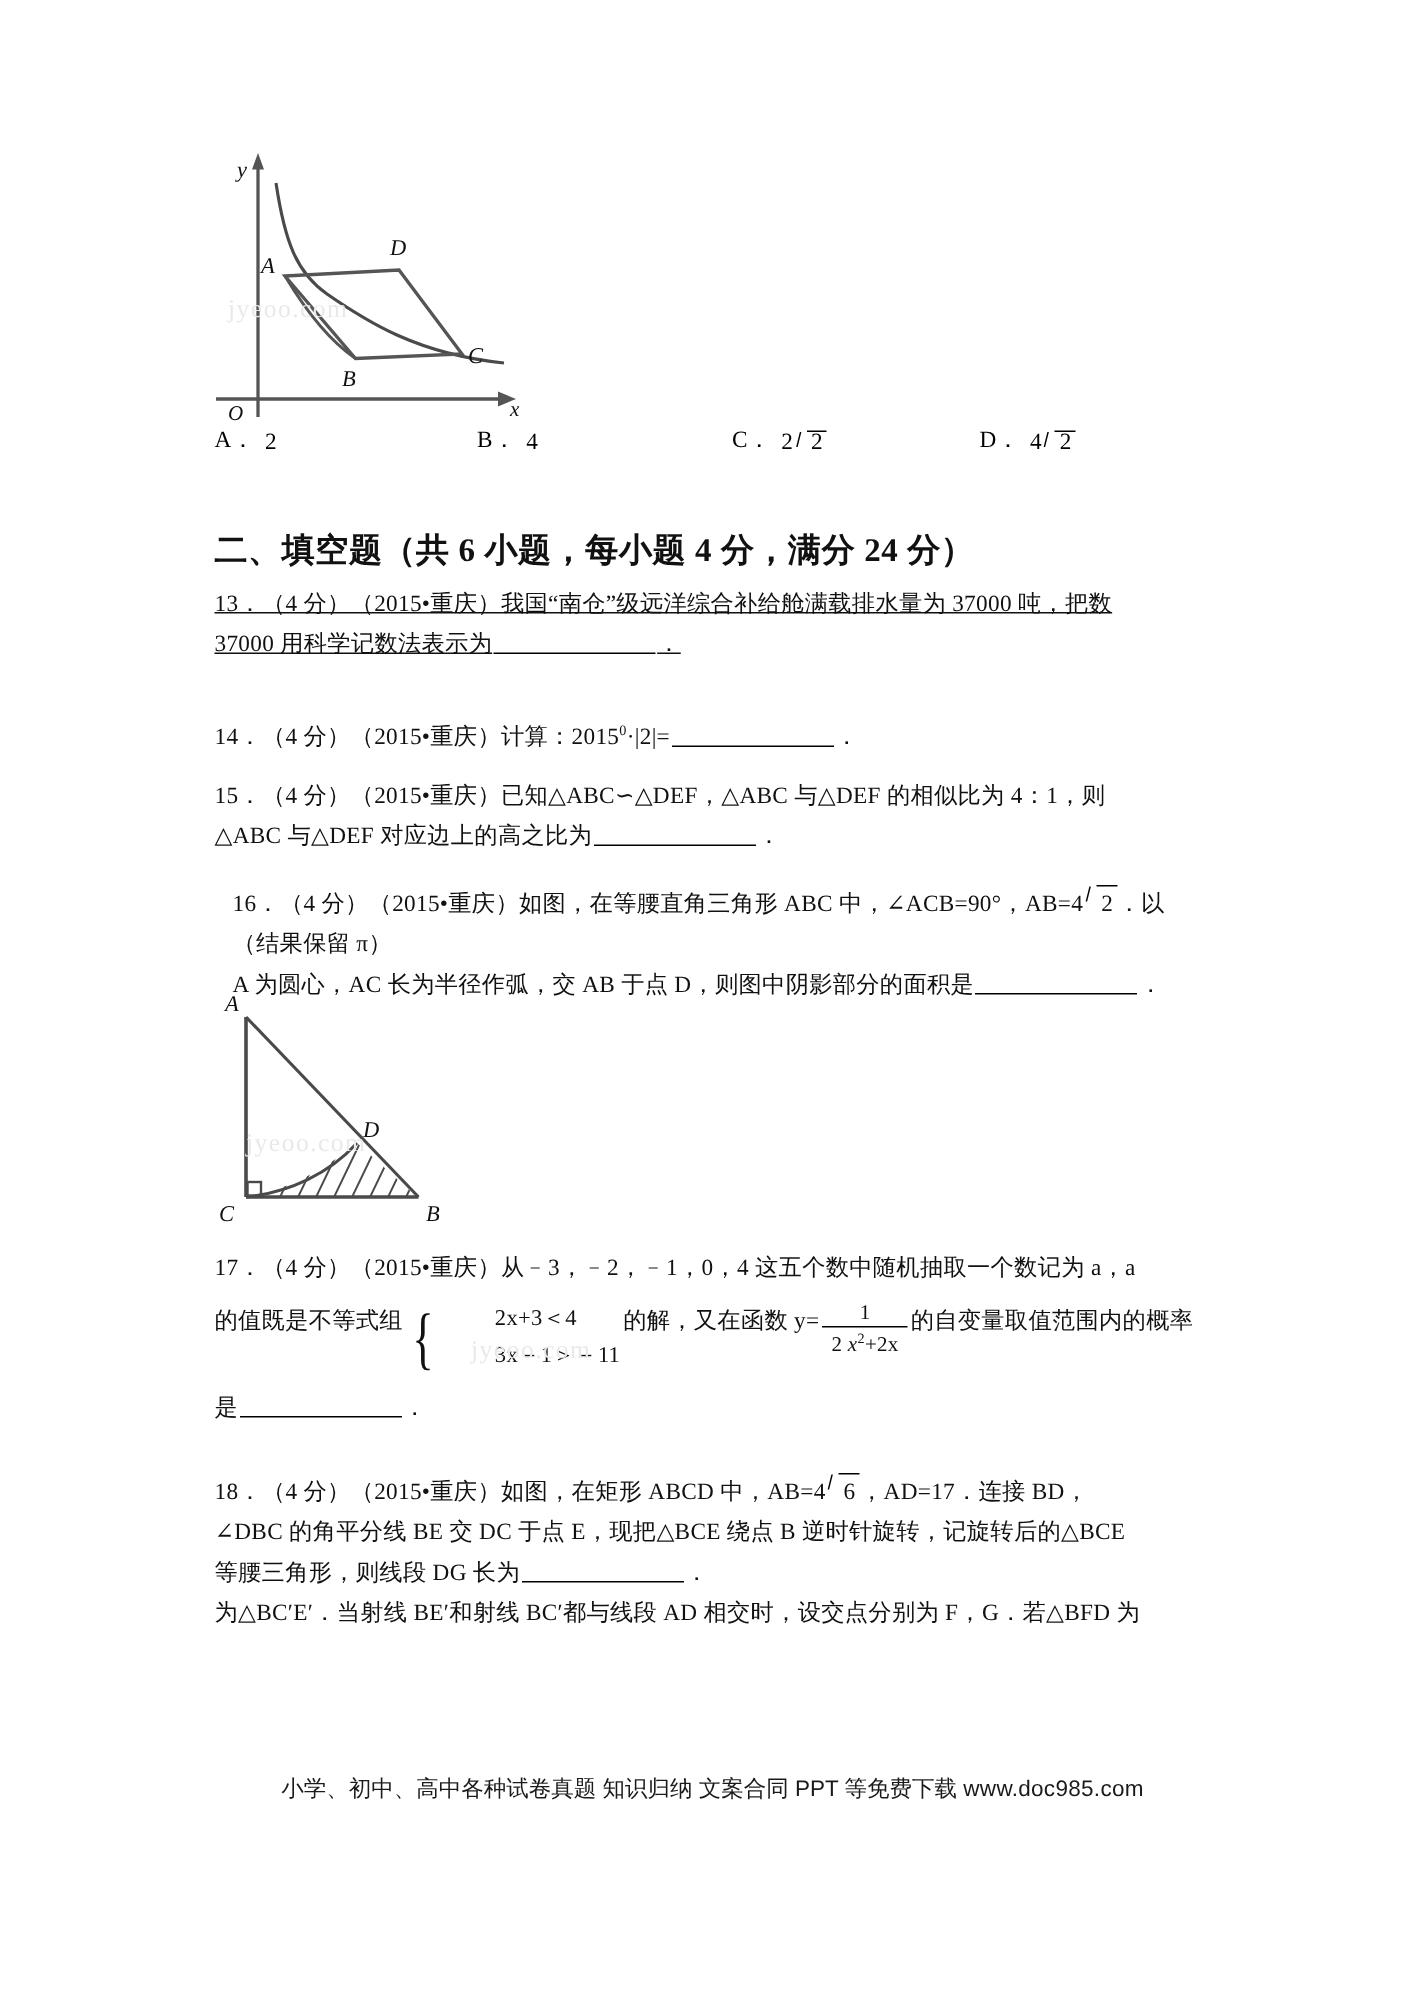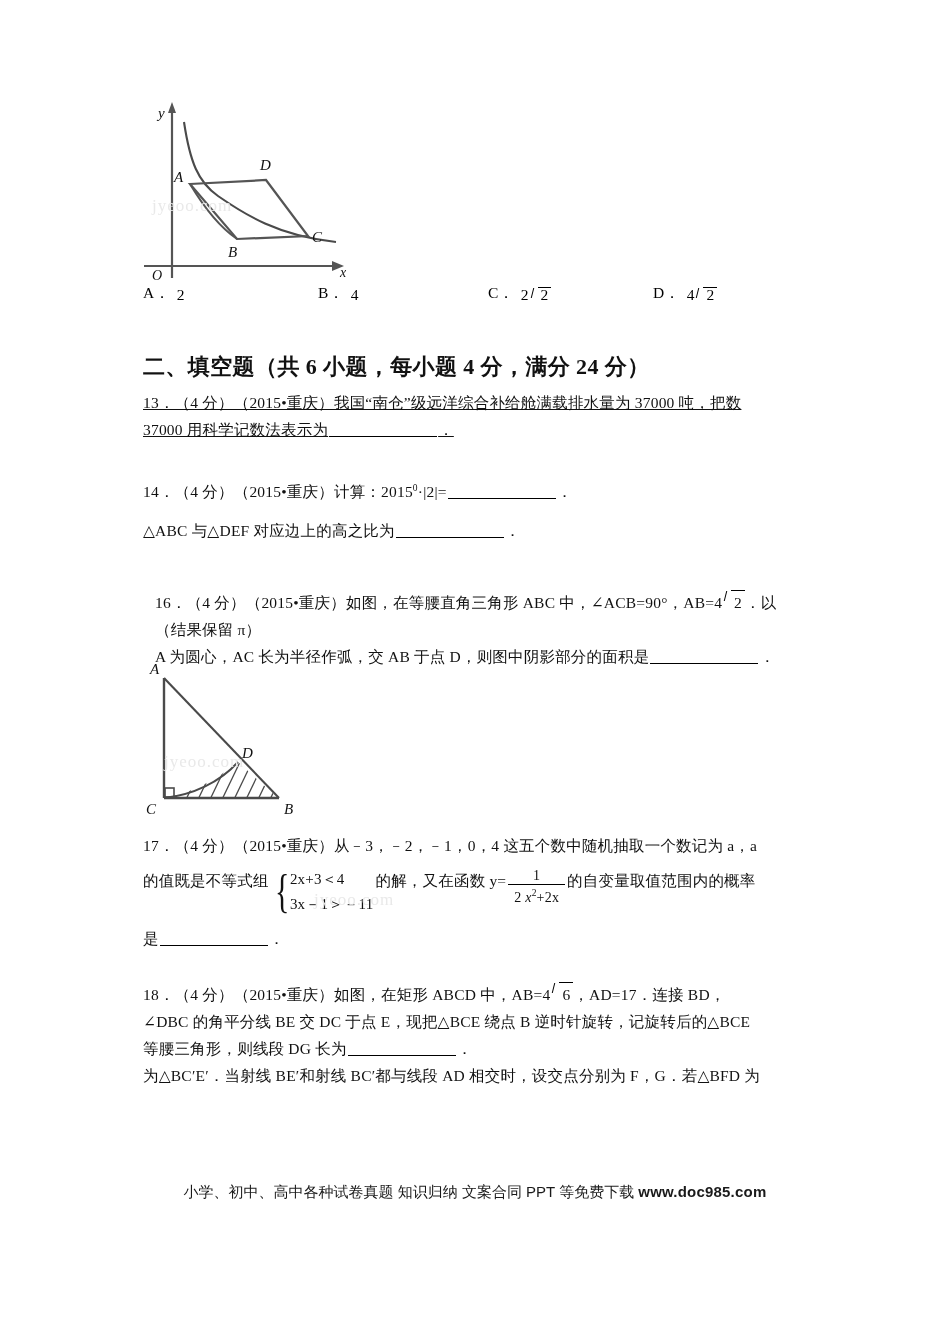--- a/index.html
+++ b/index.html
@@ -86,21 +86,21 @@
     font-size:46px;
     line-height:34px;
     font-family:"Liberation Serif",serif;
     transform:scaleX(.65);
     margin-right:-3px;
   }
   .sys .rows{
     display:flex;flex-direction:column;
     font-size:15px;line-height:25px;
   }
-  .sys .rows span{white-space:nowrap;}
+  .sys .rows span{white-space:nowrap;margin-left:40px;}
 
   
   .frac{
     display:inline-flex;
     flex-direction:column;
     align-items:center;
     vertical-align:middle;
     margin:0 2px;
     font-size:14px;
     line-height:17px;
@@ -124,21 +124,21 @@
   }
 
   
   .footer{
     position:absolute;left:0;top:1183px;width:950px;
     text-align:center;
     font-size:15px;
     color:#1a1a1a;
     font-family:"Liberation Sans","DejaVu Sans",sans-serif;
   }
-  .footer .url{font-weight:bold;letter-spacing:.2px;}
+  .footer .url{font-weight:normal;letter-spacing:.2px;}
 </style>
 </head>
 <body>
 
 <div class="page">
 
   <div class="fig-top">
     <svg width="230" height="185" viewBox="0 0 230 185">
 
       <line x1="32" y1="178" x2="32" y2="8" stroke="#555" stroke-width="2.2"></line>
@@ -195,20 +195,21 @@
     </div>
   </div>
 
   <div class="blk qtext" style="top:463px;margin-top:12px;">
     <div>
       <span>14．（4 分）（2015•重庆）计算：2015</span><sup class="pw">0</sup><span>·|2|=</span><span class="blank"></span><span>．</span>
     </div>
   </div>
 
   <div class="blk qtext" style="top:517px;">
+    <div>15．（4 分）（2015•重庆）已知△ABC∽△DEF，△ABC 与△DEF 的相似比为 4：1，则</div>
     <div>
       <span>△ABC 与△DEF 对应边上的高之比为</span><span class="blank"></span><span>．</span>
     </div>
   </div>
 
   <div class="blk qtext" style="top:588px;margin-left:12px;">
     <div>
       <span>16．（4 分）（2015•重庆）如图，在等腰直角三角形 ABC 中，∠ACB=90°，AB=4</span><span class="sqrt"><span>2</span></span><span>．以</span>
     </div>
     <div>（结果保留 π）</div>

